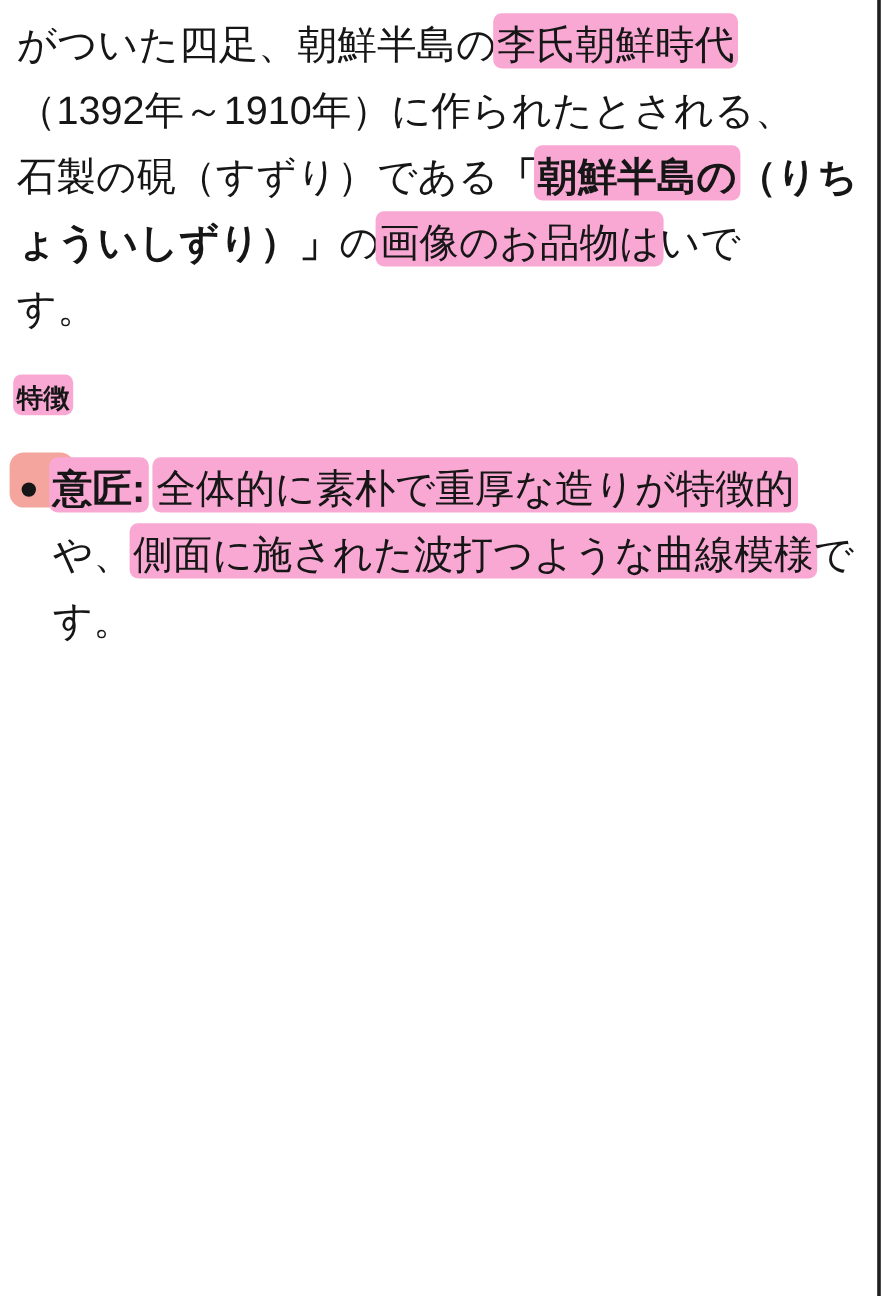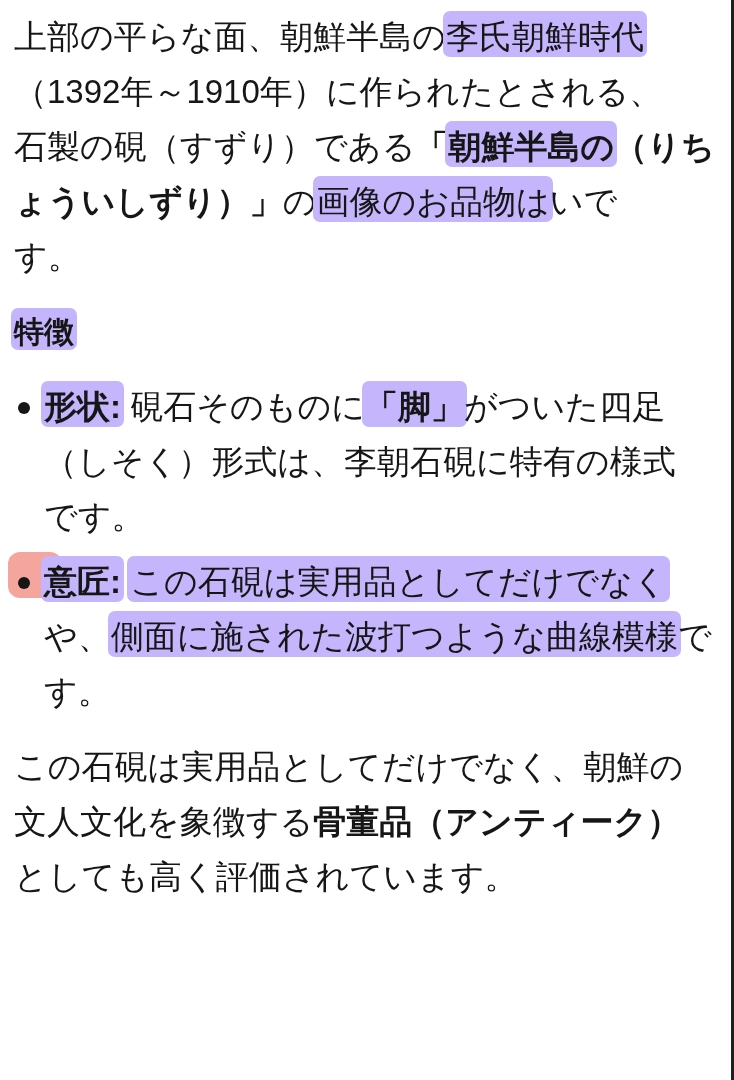--- a/index.html
+++ b/index.html
@@ -24,21 +24,21 @@
     font-size: 33px;
     line-height: 55px;
     color: #161616;
     white-space: pre-wrap;
     letter-spacing: 0;
   }
   .doc > p { margin: 20px 0 0 0; }
   .doc > p:first-child { margin: 0; }
   .doc h2 {
     margin: 20px 0 0 0;
-    font-size: 30px;
+    font-size: 22px;
     line-height: 55px;
     font-weight: 700;
     color: #161616;
   }
   .doc ul {
     list-style: none;
     margin: 20px 0 0 0;
     padding: 0;
   }
   .doc li {
@@ -62,21 +62,21 @@
     left: -6px;
     top: -2px;
     width: 54px;
     height: 46px;
     background: #f4a59d;
     border-radius: 12px;
     z-index: 1;
   }
   .b { font-weight: 700; }
   .hl {
-    background: #c4b5fd;
+    background: #f9a8d4;
     border-radius: 7px;
     padding: 7px 3px 2px 3px;
     margin: 0 -3px;
     box-decoration-break: clone;
     -webkit-box-decoration-break: clone;
     position: relative;
     z-index: 1;
   }
   .seg { position: relative; z-index: 2; }
   .edge-line {
@@ -84,24 +84,20 @@
     top: 0;
     right: 0;
     width: 3px;
     height: 1080px;
     background: #1f1f1f;
   }
 </style>
 </head>
 <body>
 
-<div class="doc"><p><span class="seg">上部の平らな面、朝鮮半島の</span><span class="seg hl">李氏朝鮮時代</span><span class="seg">
+<div class="doc"><p><span class="seg">がついた四足、朝鮮半島の</span><span class="seg hl">李氏朝鮮時代</span><span class="seg">
 （1392年～1910年）に作られたとされる、
 石製の硯（すずり）である</span><span class="seg b">「</span><span class="seg b hl">朝鮮半島の</span><span class="seg b">（りち
 ょういしずり）」</span><span class="seg">の</span><span class="seg hl">画像のお品物は</span><span class="seg">いで
-す。</span></p><h2><span class="seg b hl">特徴</span></h2><ul><li><span class="bullet-dot"></span><span class="seg b hl">形状:</span><span class="seg"> 硯石そのものに</span><span class="seg b hl">「脚」</span><span class="seg">がついた四足
-（しそく）形式は、李朝石硯に特有の様式
-です。</span></li><li><span class="bullet-hl"></span><span class="bullet-dot"></span><span class="seg b hl">意匠:</span><span class="seg"> </span><span class="seg hl">この石硯は実用品としてだけでなく</span><span class="seg">
+す。</span></p><h2><span class="seg b hl">特徴</span></h2><ul><li><span class="bullet-hl"></span><span class="bullet-dot"></span><span class="seg b hl">意匠:</span><span class="seg"> </span><span class="seg hl">全体的に素朴で重厚な造りが特徴的</span><span class="seg">
 や、</span><span class="seg hl">側面に施された波打つような曲線模様</span><span class="seg">で
-す。</span></li></ul><p><span class="seg">この石硯は実用品としてだけでなく、朝鮮の
-文人文化を象徴する</span><span class="seg b">骨董品（アンティーク）</span><span class="seg">
-としても高く評価されています。</span></p></div>
+す。</span></li></ul></div>
 <div class="edge-line"></div>
 
 </body></html>

